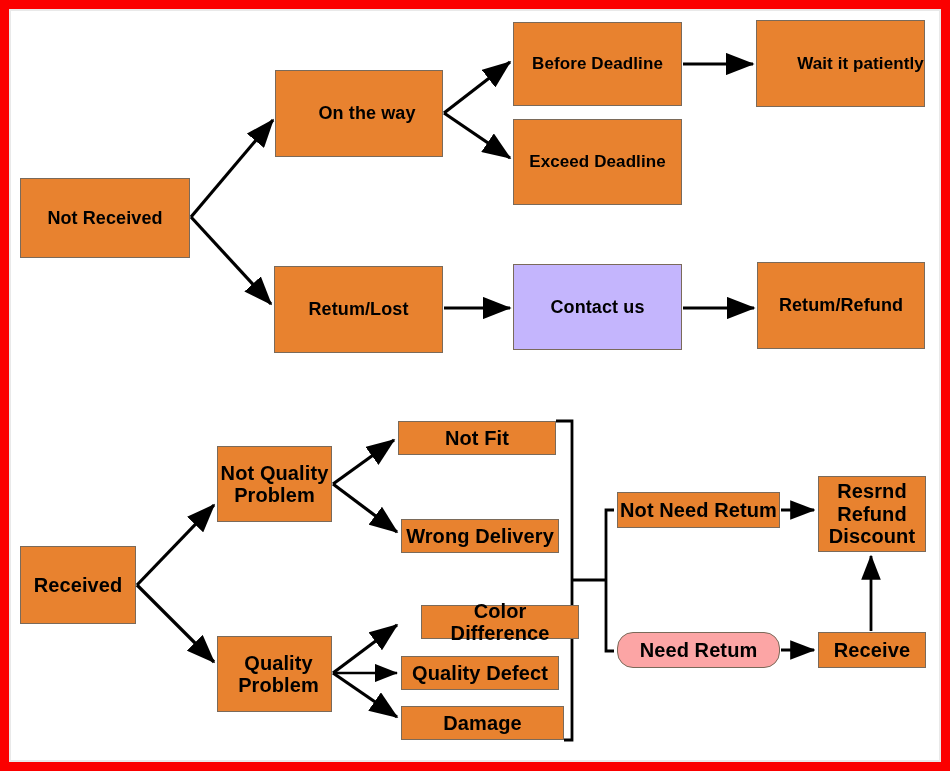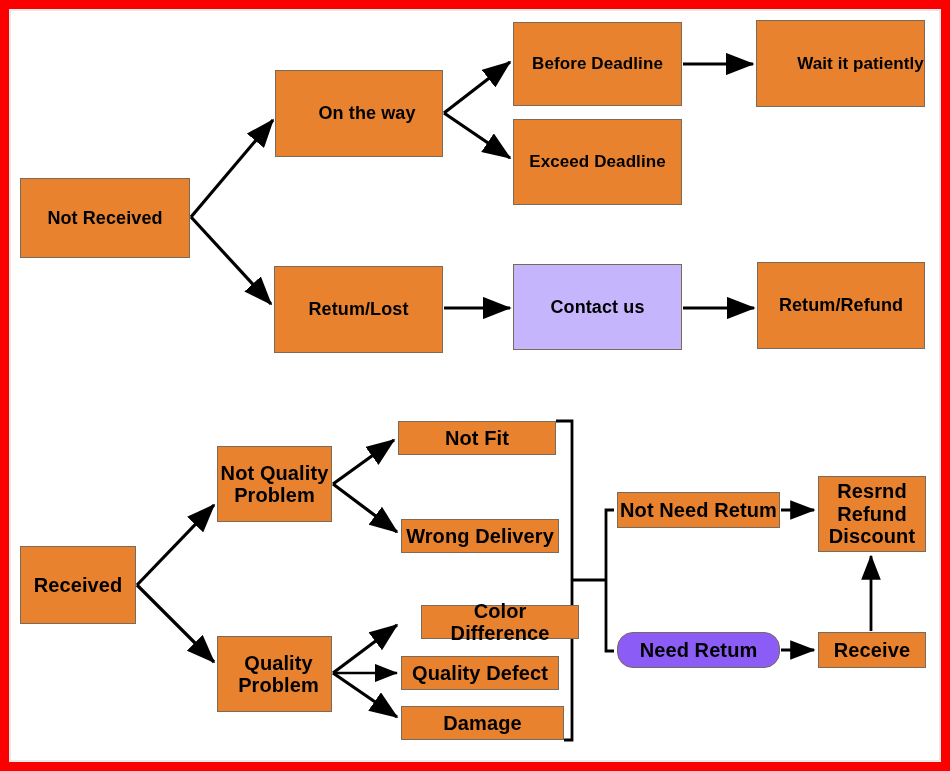--- a/index.html
+++ b/index.html
@@ -135,21 +135,21 @@
       <div class="node fs16" style="left: 217px; top: 446px; width: 115px; height: 76px; background: rgb(232, 130, 47); border-color: rgb(122, 106, 90); color: rgb(0, 0, 0);">Not Quality
 Problem</div>
       <div class="node fs16" style="left: 217px; top: 636px; width: 115px; height: 76px; background: rgb(232, 130, 47); border-color: rgb(122, 106, 90); color: rgb(0, 0, 0); padding-left: 8px;">Quality
 Problem</div>
       <div class="node fs16" style="left: 398px; top: 421px; width: 158px; height: 34px; background: rgb(232, 130, 47); border-color: rgb(122, 106, 90); color: rgb(0, 0, 0);">Not Fit</div>
       <div class="node fs16" style="left: 401px; top: 519px; width: 158px; height: 34px; background: rgb(232, 130, 47); border-color: rgb(122, 106, 90); color: rgb(0, 0, 0);">Wrong Delivery</div>
       <div class="node fs16" style="left: 401px; top: 605px; width: 158px; height: 34px; background: rgb(232, 130, 47); border-color: rgb(122, 106, 90); color: rgb(0, 0, 0); margin-left: 20px;">Color Difference</div>
       <div class="node fs16" style="left: 401px; top: 656px; width: 158px; height: 34px; background: rgb(232, 130, 47); border-color: rgb(122, 106, 90); color: rgb(0, 0, 0);">Quality Defect</div>
       <div class="node fs16" style="left: 401px; top: 706px; width: 163px; height: 34px; background: rgb(232, 130, 47); border-color: rgb(122, 106, 90); color: rgb(0, 0, 0);">Damage</div>
       <div class="node fs16" style="left: 617px; top: 492px; width: 163px; height: 36px; background: rgb(232, 130, 47); border-color: rgb(122, 106, 90); color: rgb(0, 0, 0);">Not Need Retum</div>
-      <div class="node fs16" style="left: 617px; top: 632px; width: 163px; height: 36px; background: #8b5cf6; border-color: rgb(122, 106, 90); color: rgb(0, 0, 0); border-radius: 16px;">Need Retum</div>
+      <div class="node fs16" style="left: 617px; top: 632px; width: 163px; height: 36px; background: #fca5a5; border-color: rgb(122, 106, 90); color: rgb(0, 0, 0); border-radius: 16px;">Need Retum</div>
       <div class="node fs16" style="left: 818px; top: 476px; width: 108px; height: 76px; background: rgb(232, 130, 47); border-color: rgb(122, 106, 90); color: rgb(0, 0, 0);">Resrnd
 Refund
 Discount</div>
       <div class="node fs16" style="left: 818px; top: 632px; width: 108px; height: 36px; background: rgb(232, 130, 47); border-color: rgb(122, 106, 90); color: rgb(0, 0, 0);">Receive</div>
     </div>
 
   <div class="red-frame"></div>
 </div>
 
 </body></html>

